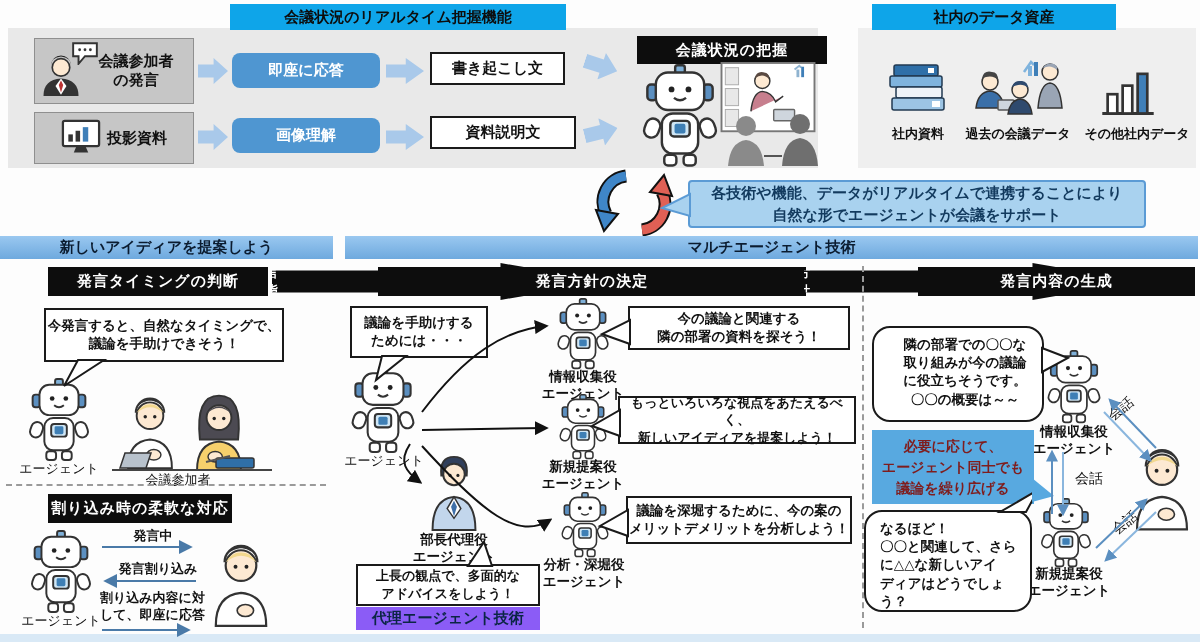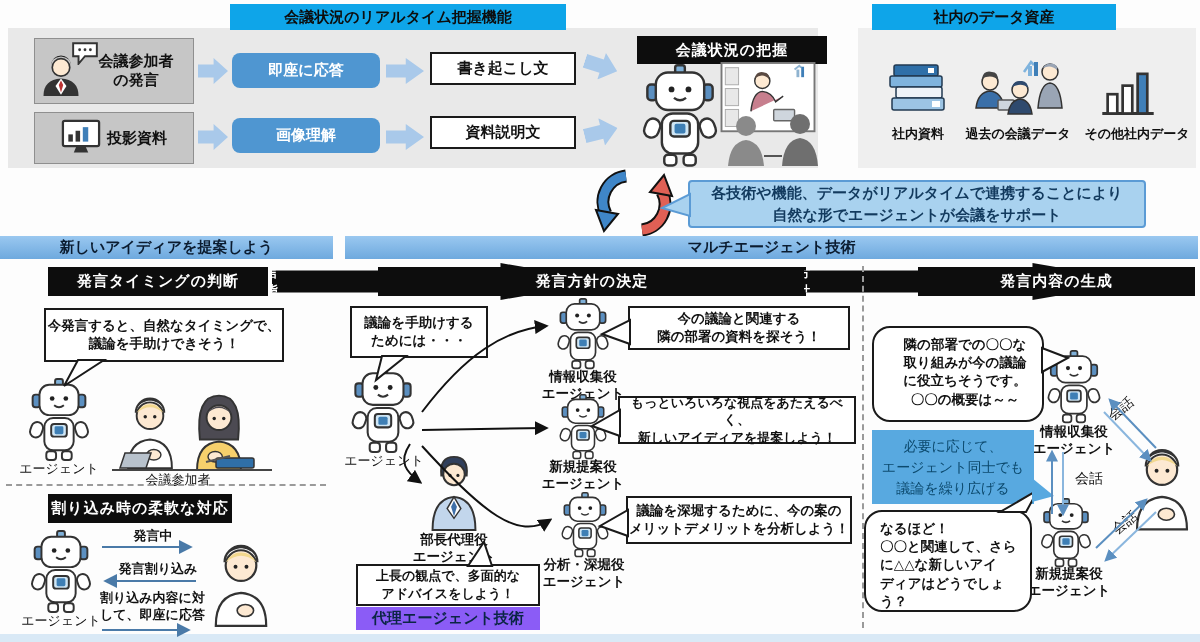--- a/index.html
+++ b/index.html
@@ -19,21 +19,21 @@
   .chev{background:#a9c9ea;clip-path:polygon(0 25%,52% 25%,52% 0,100% 50%,52% 100%,52% 75%,0 75%)}
   .bluebar{background:linear-gradient(180deg,#9ac8f0,#6ea9de);font-weight:bold;font-size:15px;color:#0b1c30}
   .blkarrow{background:#0d0d0d;color:#fff;font-weight:bold;font-size:12px;
     clip-path:polygon(0 20%,68% 20%,68% 0,100% 50%,68% 100%,68% 80%,0 80%);
     display:flex;align-items:center;justify-content:center;padding-right:28%}
   .bubble{background:#fff;border:2px solid #1a1a1a;font-size:13.5px;font-weight:bold;line-height:1.35}
   .rb{border-radius:18px}
   .rolelbl{font-weight:bold;font-size:13.5px;line-height:1.25;text-align:center}
   .lbl{font-size:13px;text-align:center}
   .slbl{font-size:13px;font-weight:bold}
-  .note{background:#58a9e0;color:#0c4a6e;font-weight:normal;font-size:14px;line-height:1.5}
+  .note{background:#58a9e0;color:#7f1d1d;font-weight:bold;font-size:14px;line-height:1.5}
   .tech{background:#8b5cf6;color:#0b2545;font-weight:bold;font-size:15px}
   .linkbubble{background:#a9d2ef;border:2px solid #5b9bd5;color:#123a5e;font-weight:bold;font-size:15px;line-height:1.5;border-radius:4px}
   .dashh{border-top:2px dashed #9a9a9a}
   .dashv{border-left:2px dashed #9a9a9a}
   .botstrip{background:#d9e9f6}
 </style>
 </head>
 <body>
 
 <div id="stage">
@@ -183,21 +183,21 @@
         <use href="#sym-minispeech"></use>
       </svg>
     <span class="pre" style="margin-left:44px">会議参加者
 の発言</span>
   </div>
   <div class="abs chev" style="left:198px;top:58px;width:30px;height:26px"></div>
   <div class="abs proc ctr" style="left:232px;top:53px;width:148px;height:35px">
     <span>即座に応答</span>
   </div>
   <div class="abs chev" style="left:386px;top:58px;width:38px;height:26px"></div>
-  <div class="abs outbox ctr" style="left:430px;top:52px;width:146px;height:33px">
+  <div class="abs outbox ctr" style="left:430px;top:52px;width:135px;height:33px">
     <span>書き起こし文</span>
   </div>
   <div class="abs chev" style="left:584px;top:52px;width:34px;height:28px;transform:rotate(18deg)"></div>
 
   <div class="abs graybox ctr" style="left:34px;top:112px;width:160px;height:52px">
     <svg style="margin-right:6px" width="40" height="38">
         <use href="#sym-monitor"></use>
       </svg>
     <span>投影資料</span>
   </div>

